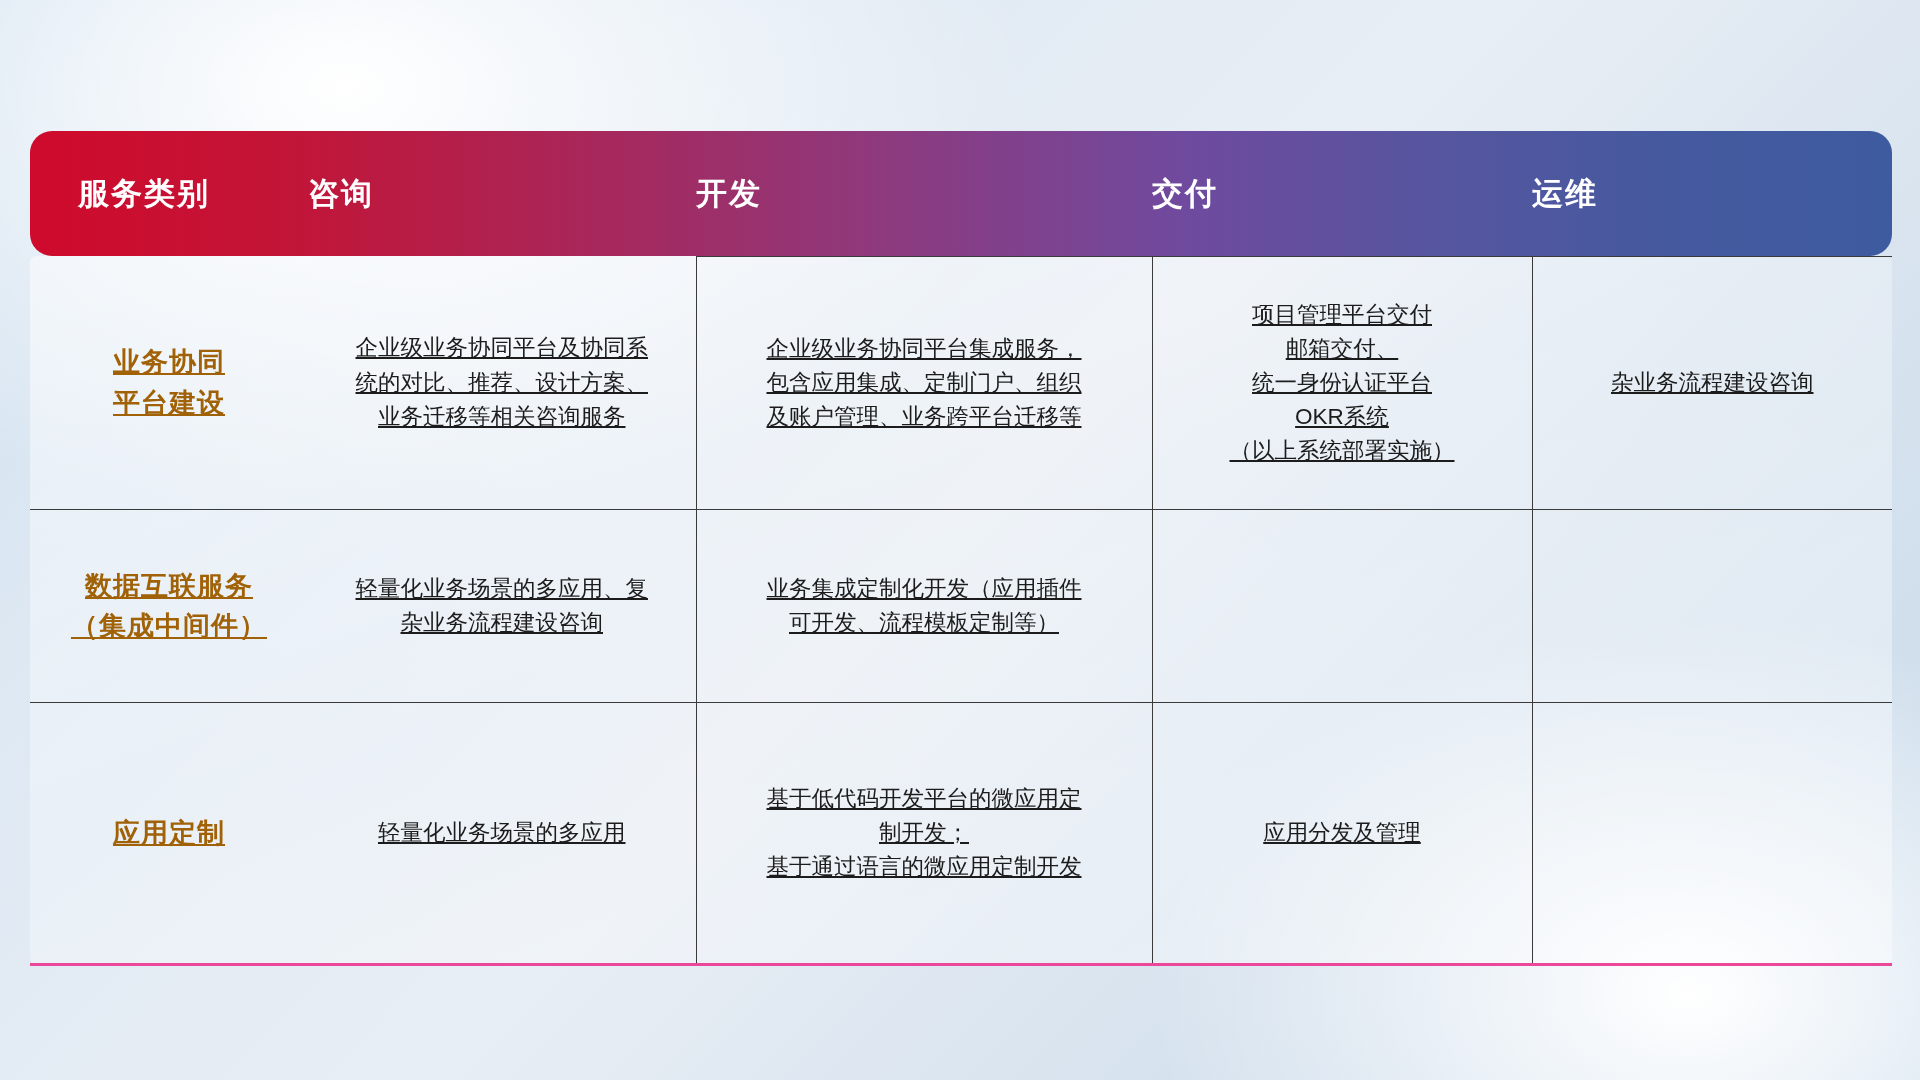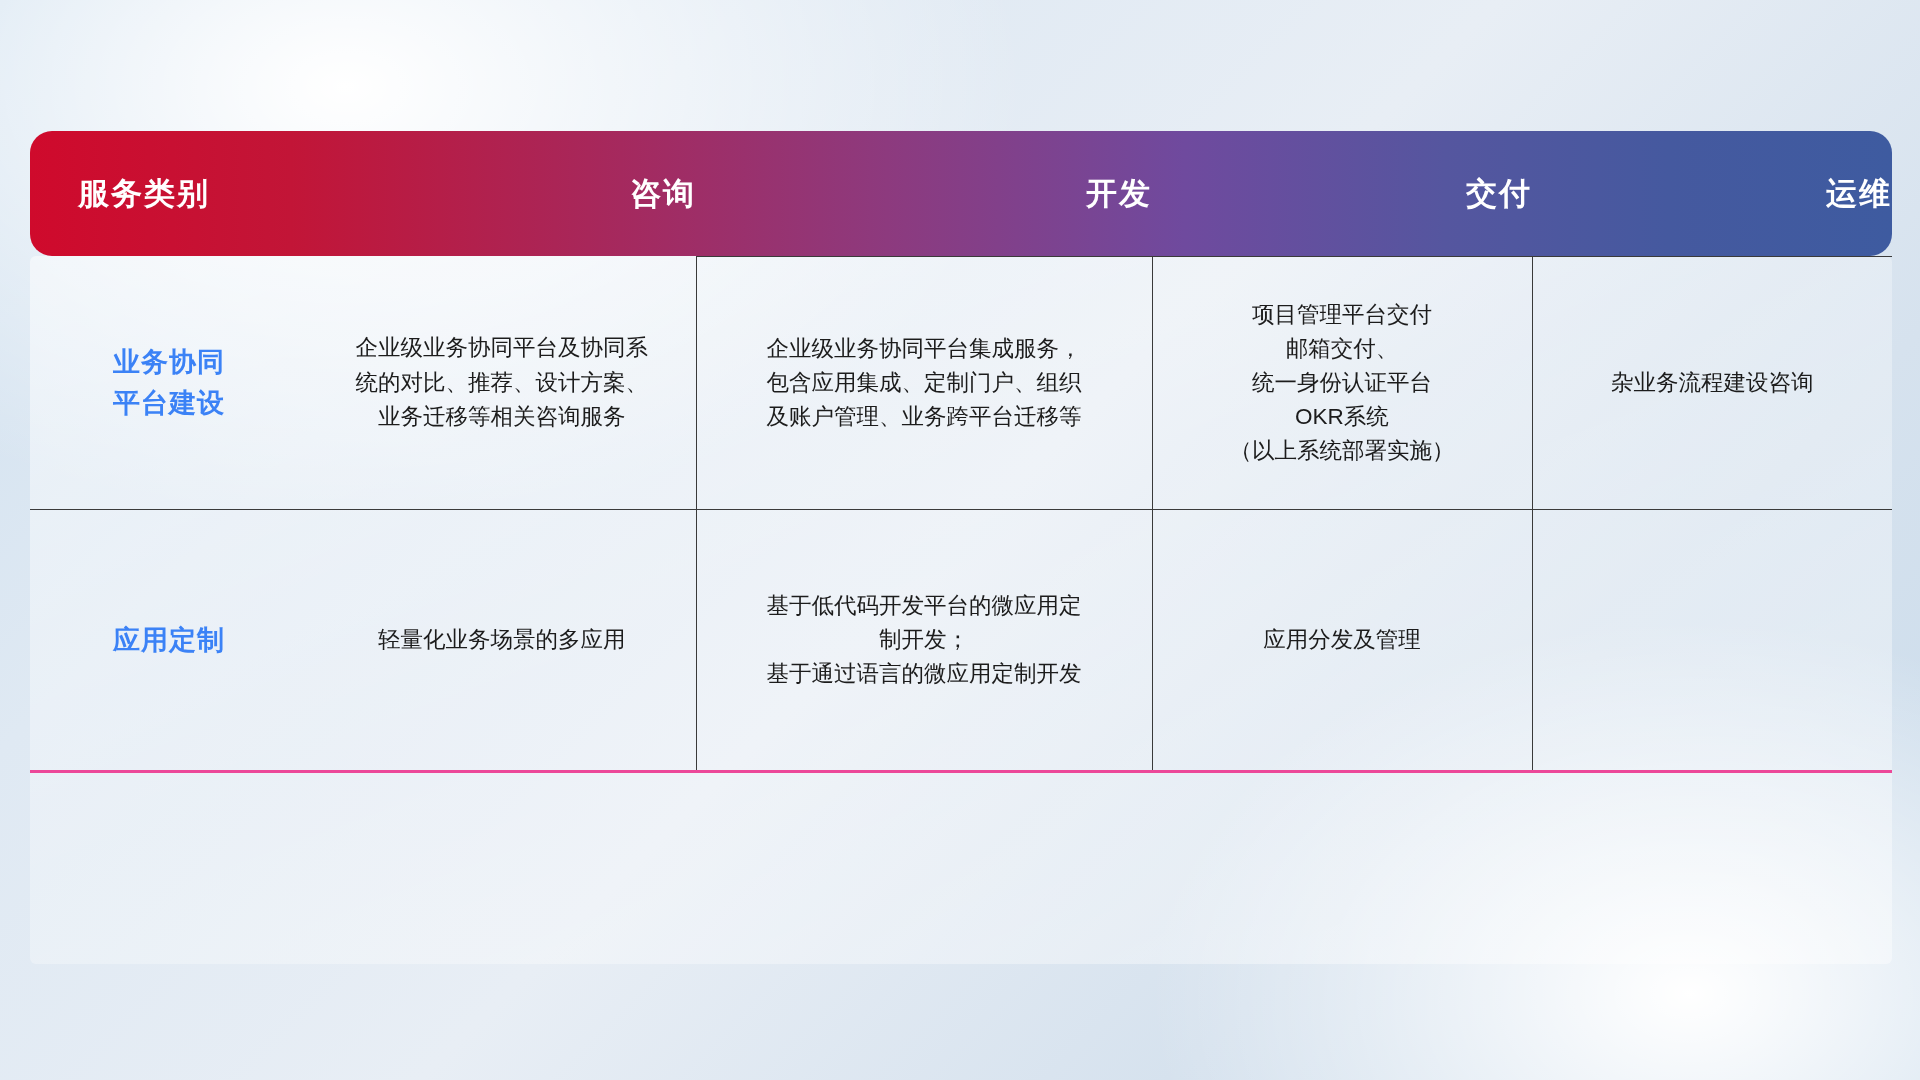--- a/index.html
+++ b/index.html
@@ -77,21 +77,21 @@
   thead tr.header-row {
     position: relative;
   }
   th.hcell {
     position: relative;
     z-index: 2;
     color: #ffffff;
     font-size: 31px;
     font-weight: bold;
     letter-spacing: 2px;
-    text-align: right;
+    text-align: left;
   }
   th.hcell.first {
     text-align: left;
     padding-left: 48px;
   }
 
   
   tbody td {
     border: 1px solid #3a3a3a;
     border-left: none;
@@ -106,28 +106,28 @@
   }
   tbody td.vline-right {
     border-right: 1px solid #3a3a3a;
   }
   tbody tr.row:last-child td {
     border-bottom: 3px solid #ec4899;
   }
   td.cat {
     font-size: 27px;
     font-weight: bold;
-    color: #3b82f6;
+    color: #a16207;
     letter-spacing: 1px;
     line-height: 1.5;
     margin-left: 44px;
   }
   td.no-border-top { border-top: none; }
 
-  .cell-text { white-space: pre-line; display: block; }
+  .cell-text { white-space: pre-line; display: block; text-decoration: underline; }
 
   
   col.c0 { width: 278px; }
   col.c1 { width: 388px; }
   col.c2 { width: 456px; }
   col.c3 { width: 380px; }
   col.c4 { width: 360px; }
 
   tbody tr.r1 { height: 253px; }
   tbody tr.r2 { height: 193px; }
@@ -176,20 +176,40 @@
               <span class="cell-text">项目管理平台交付
 邮箱交付、
 统一身份认证平台
 OKR系统
 （以上系统部署实施）</span>
             </td>
           <td>
               <span class="cell-text">杂业务流程建设咨询</span>
             </td>
         </tr>
+        <tr class="row r2">
+          <td class="cat">
+              <span class="cell-text">数据互联服务
+（集成中间件）</span>
+            </td>
+          <td class="vline-right">
+              <span class="cell-text">轻量化业务场景的多应用、复
+杂业务流程建设咨询</span>
+            </td>
+          <td class="vline-right">
+              <span class="cell-text">业务集成定制化开发（应用插件
+可开发、流程模板定制等）</span>
+            </td>
+          <td class="vline-right">
+              <span class="cell-text"></span>
+            </td>
+          <td>
+              <span class="cell-text"></span>
+            </td>
+        </tr>
         <tr class="row r3">
           <td class="cat">
               <span class="cell-text">应用定制</span>
             </td>
           <td class="vline-right">
               <span class="cell-text">轻量化业务场景的多应用</span>
             </td>
           <td class="vline-right">
               <span class="cell-text">基于低代码开发平台的微应用定
 制开发；

